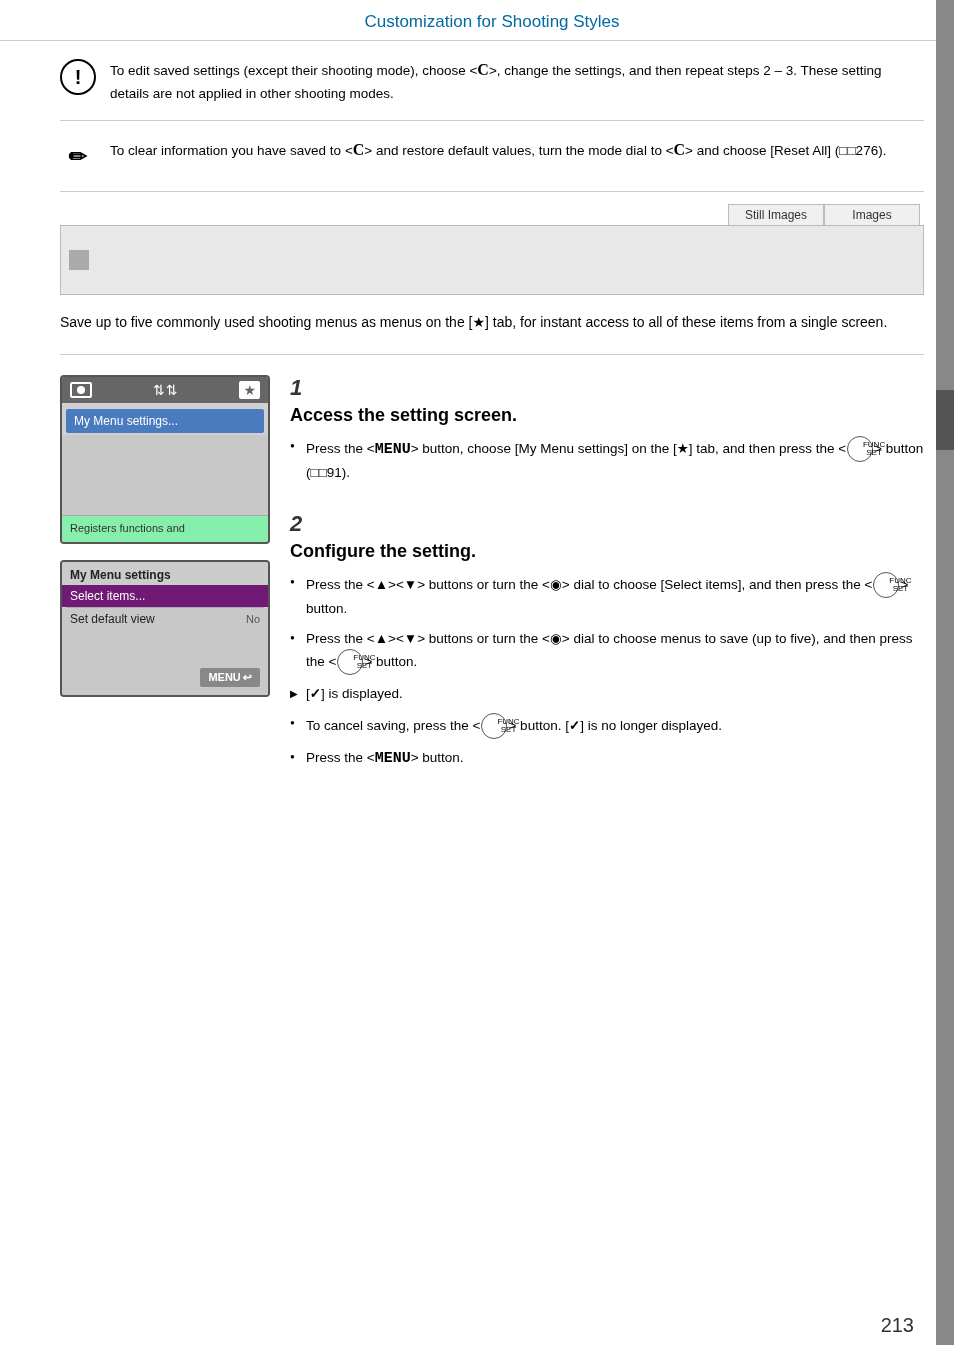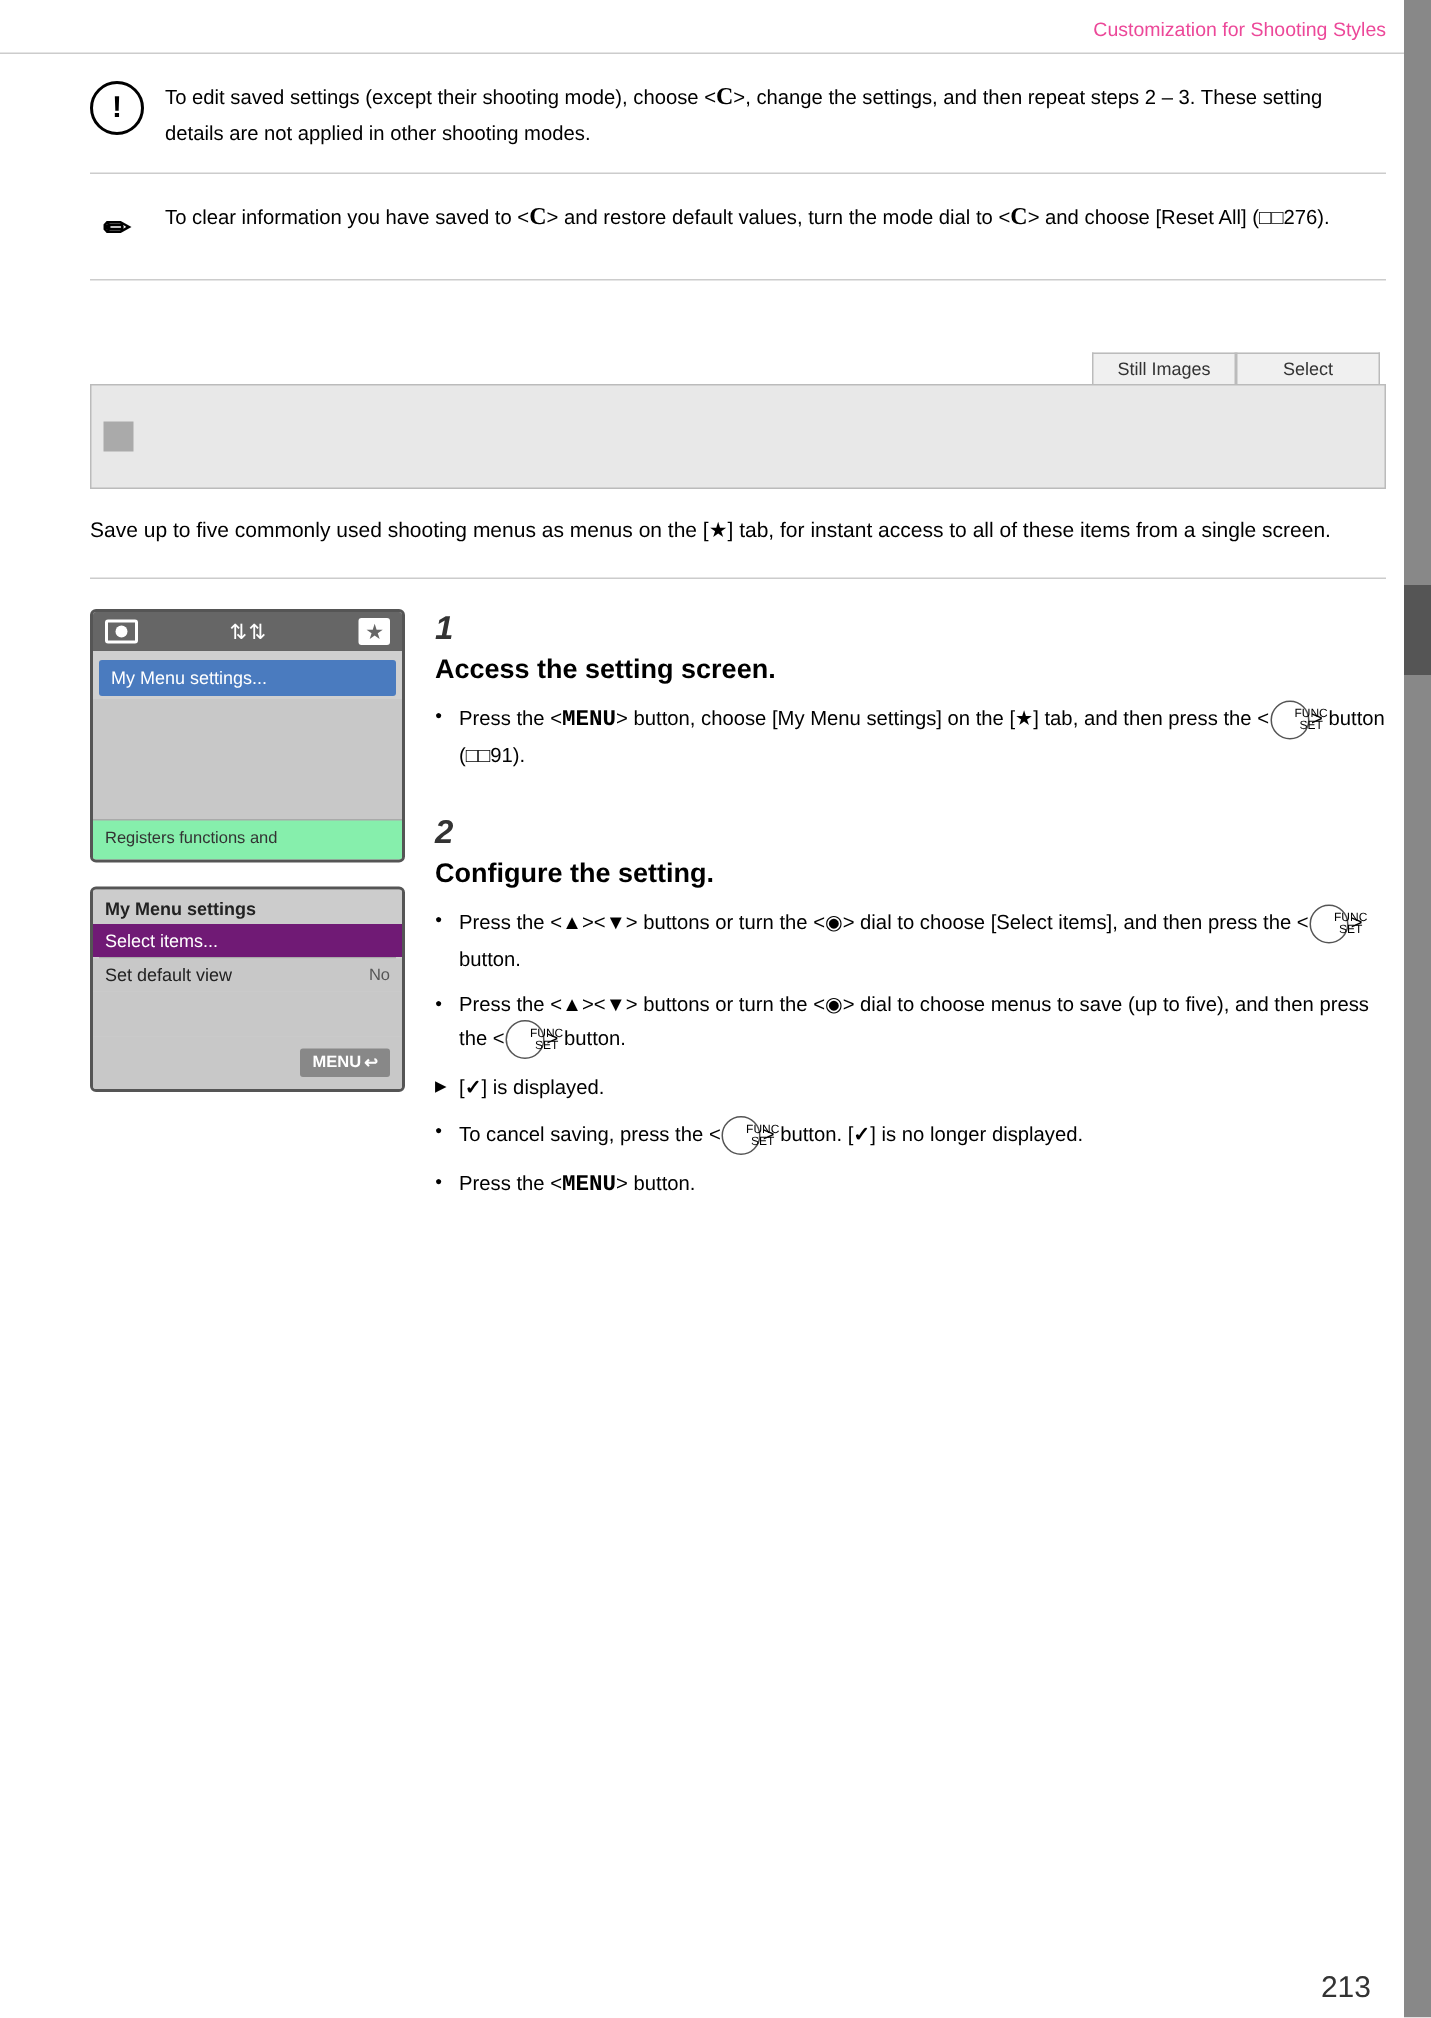--- a/index.html
+++ b/index.html
@@ -25,24 +25,24 @@
     .right-tab-accent {
       position: absolute;
       right: 0;
       top: 390px;
       width: 18px;
       height: 60px;
       background: #555;
     }
 
     .page-header {
-      text-align: right;
+      text-align: center;
       padding: 12px 30px 8px 60px;
-      font-size: 13px;
-      color: #ec4899;
+      font-size: 17px;
+      color: #0369a1;
       border-bottom: 1px solid #ccc;
     }
 
     .content-area {
       padding: 0 30px 0 60px;
     }
 
     
     .notice-box {
       display: flex;
@@ -87,21 +87,20 @@
     .table-header-cell {
       width: 96px;
       text-align: center;
       font-size: 12px;
       color: #333;
       border-left: 1px solid #bbb;
       border-top: 1px solid #bbb;
       border-right: 1px solid #bbb;
       padding: 3px 6px;
       background: #f0f0f0;
-      margin-top: 36px;
     }
 
     
     .gray-box {
       border: 1px solid #bbb;
       background: #e8e8e8;
       height: 70px;
       margin-bottom: 0;
       display: flex;
       align-items: center;
@@ -350,21 +349,21 @@
   <div class="notice-box">
     <div class="notice-icon pencil">✏</div>
     <div class="notice-text">
       To clear information you have saved to &lt;<strong>C</strong>&gt; and restore default values, turn
       the mode dial to &lt;<strong>C</strong>&gt; and choose [Reset All] (□□276).
     </div>
   </div>
 
   <div class="table-header-row">
     <div class="table-header-cell">Still Images</div>
-    <div class="table-header-cell">Select</div>
+    <div class="table-header-cell">Images</div>
   </div>
 
   <div class="gray-box">
     <div class="gray-box-inner"></div>
   </div>
 
   <div class="intro-text">
     Save up to five commonly used shooting menus as menus on the [★] tab,
     for instant access to all of these items from a single screen.
   </div>

